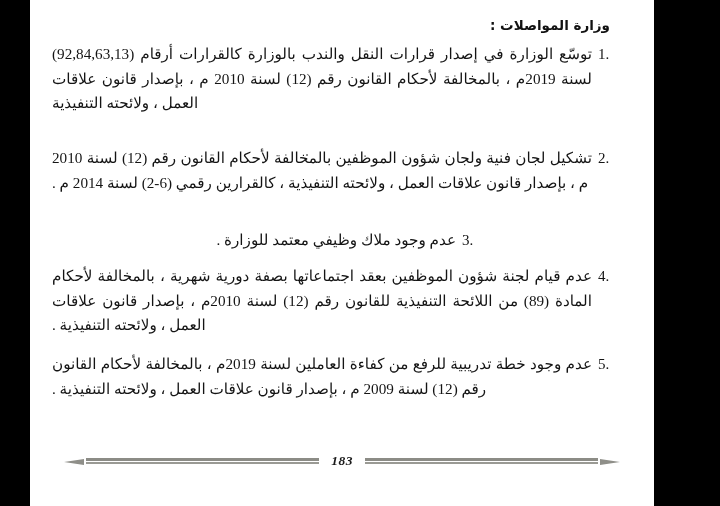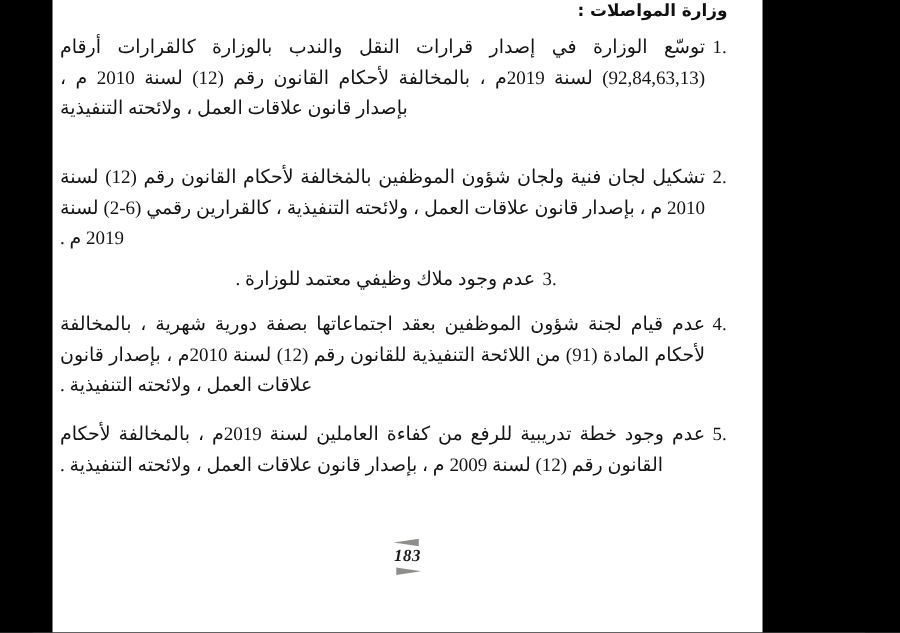--- a/index.html
+++ b/index.html
@@ -27,27 +27,27 @@
     top: 0;
     height: 506px;
     background: #000000;
     z-index: 5;
   }
   .letterbox.left  { left: 0;  width: 26px; }
   .letterbox.right { right: 0; width: 28px; }
 
   .page {
     position: absolute;
-    left: 42px;
+    left: 30px;
     top: 0;
-    width: 568px;
+    width: 624px;
     height: 506px;
     background: #ffffff;
     box-sizing: border-box;
-    padding: 0;
+    padding: 16px;
   }
 
   .page-body {
     position: relative;
     width: 100%;
     height: 100%;
   }
 
   
   .doc-heading {
@@ -132,21 +132,20 @@
   }
 
   
   .footer {
     position: absolute;
     left: 0;
     right: 0;
     top: 432px;
     height: 26px;
     display: flex;
-    flex-direction: column;
     align-items: center;
     justify-content: center;
     direction: ltr;
     padding: 0 18px;
     box-sizing: border-box;
     text-align: center;
   }
 
   .rule-seg {
     flex: 1 1 auto;
@@ -227,31 +226,31 @@
 
         <div class="clause c1">
           <div class="clause-num">1.</div>
           <div class="clause-text tail-left">توسّع الوزارة في إصدار قرارات النقل والندب بالوزارة كالقرارات أرقام (92,84,63,13) لسنة 2019م ، بالمخالفة لأحكام القانون رقم (12) لسنة 2010 م ، بإصدار قانون علاقات العمل ، ولائحته التنفيذية</div>
         </div>
 
         <div class="stray-dot"></div>
 
         <div class="clause c2">
           <div class="clause-num">2.</div>
-          <div class="clause-text tail-left">تشكيل لجان فنية ولجان شؤون الموظفين بالمخالفة لأحكام القانون رقم (12) لسنة 2010 م ، بإصدار قانون علاقات العمل ، ولائحته التنفيذية ، كالقرارين رقمي (6-2) لسنة 2019 م .</div>
+          <div class="clause-text tail-left">تشكيل لجان فنية ولجان شؤون الموظفين بالمخالفة لأحكام القانون رقم (12) لسنة 2010 م ، بإصدار قانون علاقات العمل ، ولائحته التنفيذية ، كالقرارين رقمي (6-2) لسنة 2014 م .</div>
         </div>
 
         <div class="clause c3">
           <div class="clause-num">3.</div>
           <div class="clause-text short">عدم وجود ملاك وظيفي معتمد للوزارة .</div>
         </div>
 
         <div class="clause c4">
           <div class="clause-num">4.</div>
-          <div class="clause-text tail-left">عدم قيام لجنة شؤون الموظفين بعقد اجتماعاتها بصفة دورية شهرية ، بالمخالفة لأحكام المادة (91) من اللائحة التنفيذية للقانون رقم (12) لسنة 2010م ، بإصدار قانون علاقات العمل ، ولائحته التنفيذية .</div>
+          <div class="clause-text tail-left">عدم قيام لجنة شؤون الموظفين بعقد اجتماعاتها بصفة دورية شهرية ، بالمخالفة لأحكام المادة (89) من اللائحة التنفيذية للقانون رقم (12) لسنة 2010م ، بإصدار قانون علاقات العمل ، ولائحته التنفيذية .</div>
         </div>
 
         <div class="clause c5">
           <div class="clause-num">5.</div>
           <div class="clause-text tail-left">عدم وجود خطة تدريبية للرفع من كفاءة العاملين لسنة 2019م ، بالمخالفة لأحكام القانون رقم (12) لسنة 2009 م ، بإصدار قانون علاقات العمل ، ولائحته التنفيذية .</div>
         </div>
 
       </div>
 
       <div class="footer">

